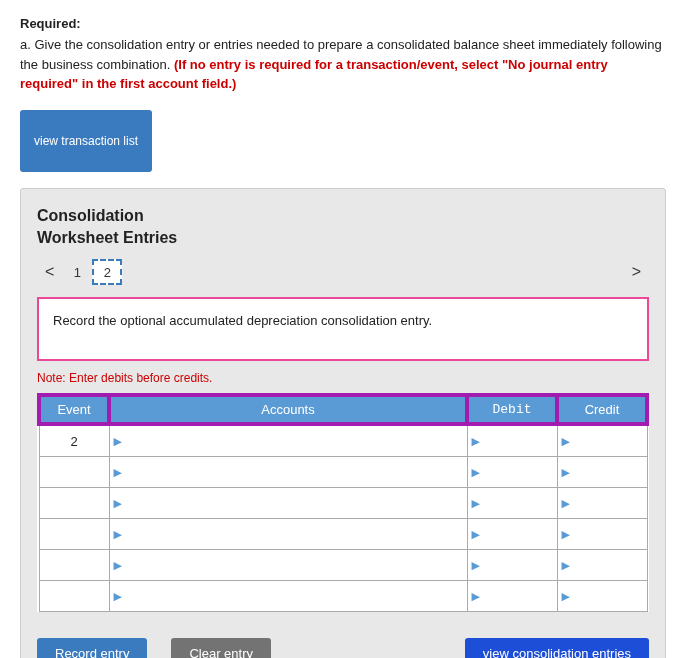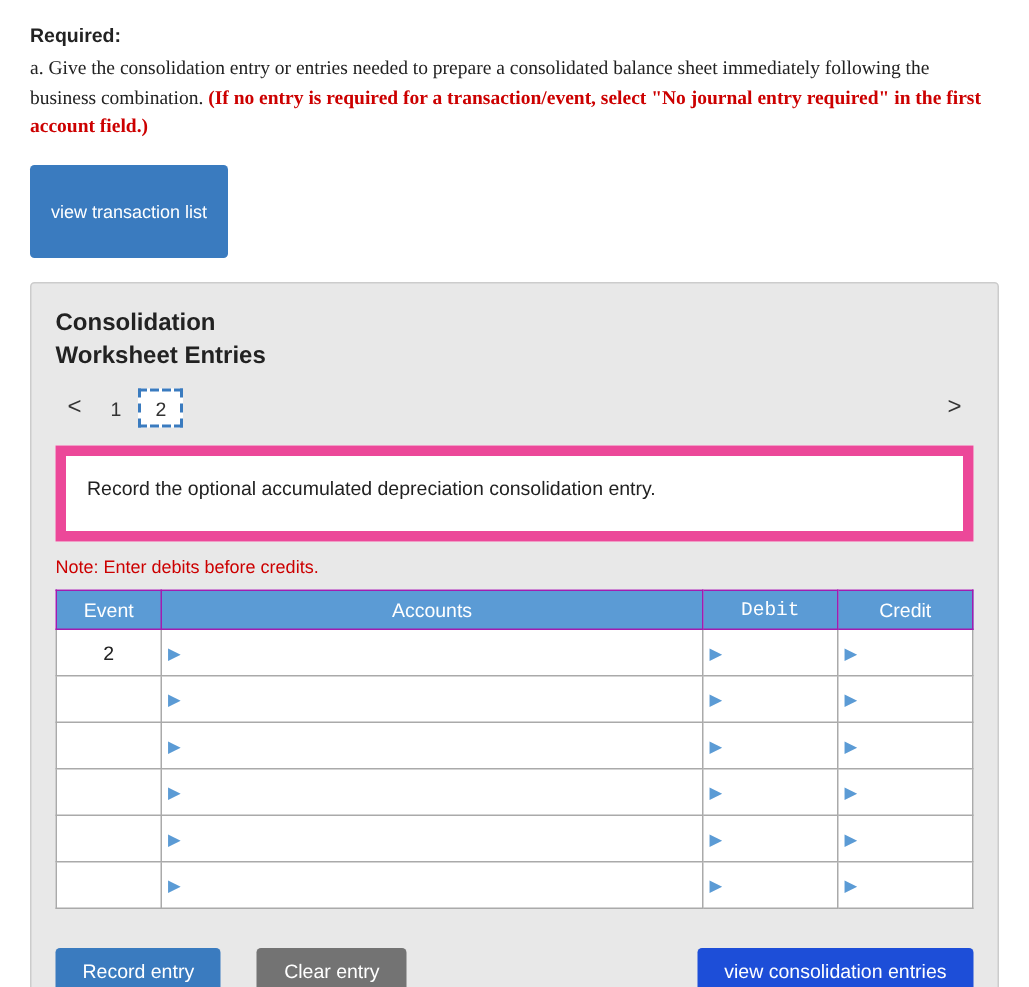--- a/index.html
+++ b/index.html
@@ -12,21 +12,20 @@
       padding: 16px 20px;
       color: #222;
     }
     .required-label {
       font-weight: bold;
       margin-bottom: 4px;
     }
     .required-text {
       margin-bottom: 4px;
       line-height: 1.5;
-      font-family: Liberation Serif, serif;
     }
     .required-text .red {
       color: #cc0000;
       font-weight: bold;
     }
     .view-transaction-btn {
       display: inline-block;
       background: #3a7bbf;
       color: #fff;
       border: none;
@@ -74,21 +73,21 @@
     }
     .page-num.active {
       border: 2px dashed #3a7bbf;
       background: #fff;
     }
     .pagination-spacer {
       flex: 1;
     }
     .instruction-box {
       background: #fff;
-      border: 7px solid #ec4899;
+      border: 2px solid #ec4899;
       padding: 12px 14px;
       margin-bottom: 10px;
       font-size: 13px;
       line-height: 1.5;
       min-height: 64px;
     }
     .note-text {
       color: #cc0000;
       font-size: 12px;
       margin-bottom: 8px;
@@ -97,21 +96,21 @@
       width: 100%;
       border-collapse: collapse;
       background: #fff;
     }
     .journal-table thead tr th {
       background: #5b9bd5;
       color: #fff;
       padding: 5px 8px;
       font-weight: normal;
       font-size: 13px;
-      border: 1px solid #a21caf;
+      border: 4px solid #a21caf;
     }
     .journal-table thead tr th.th-event { width: 70px; }
     .journal-table thead tr th.th-accounts { }
     .journal-table thead tr th.th-debit { width: 90px; font-family: Liberation Mono, monospace; }
     .journal-table thead tr th.th-credit { width: 90px; }
     .journal-table tbody tr td {
       border: 1px solid #aaa;
       padding: 0;
       height: 30px;
     }

